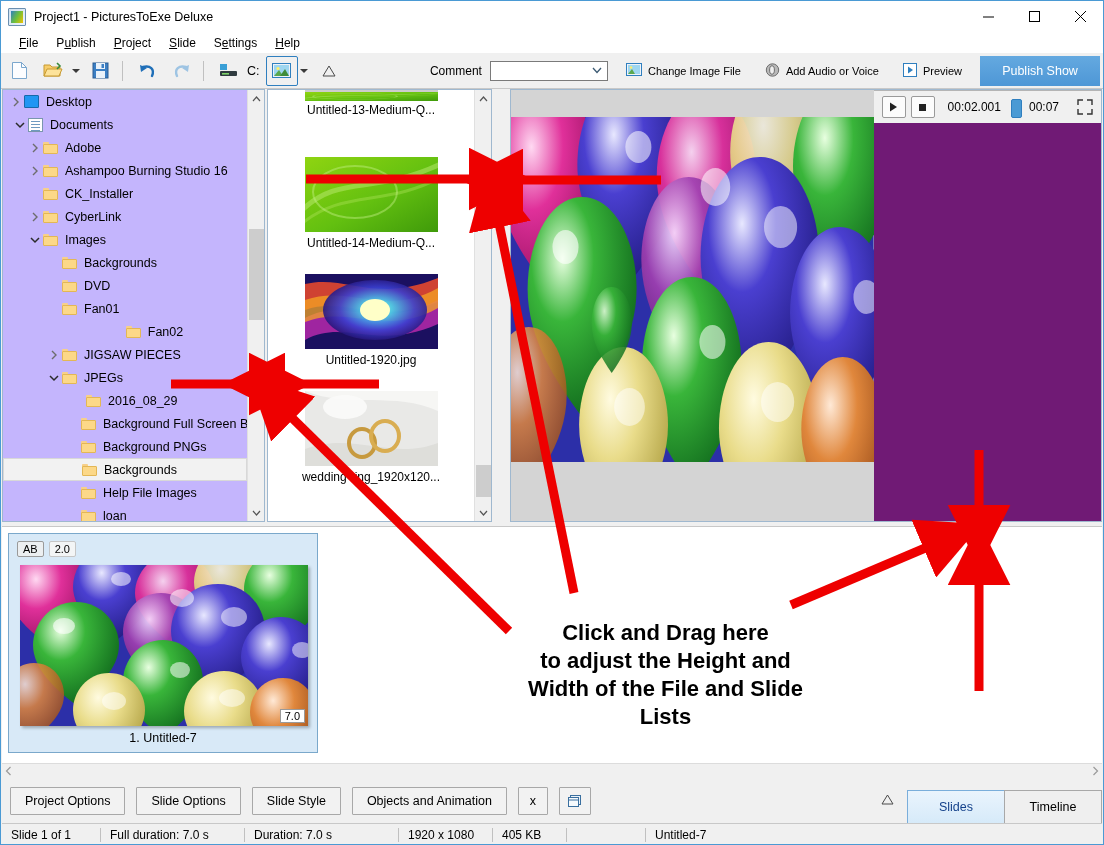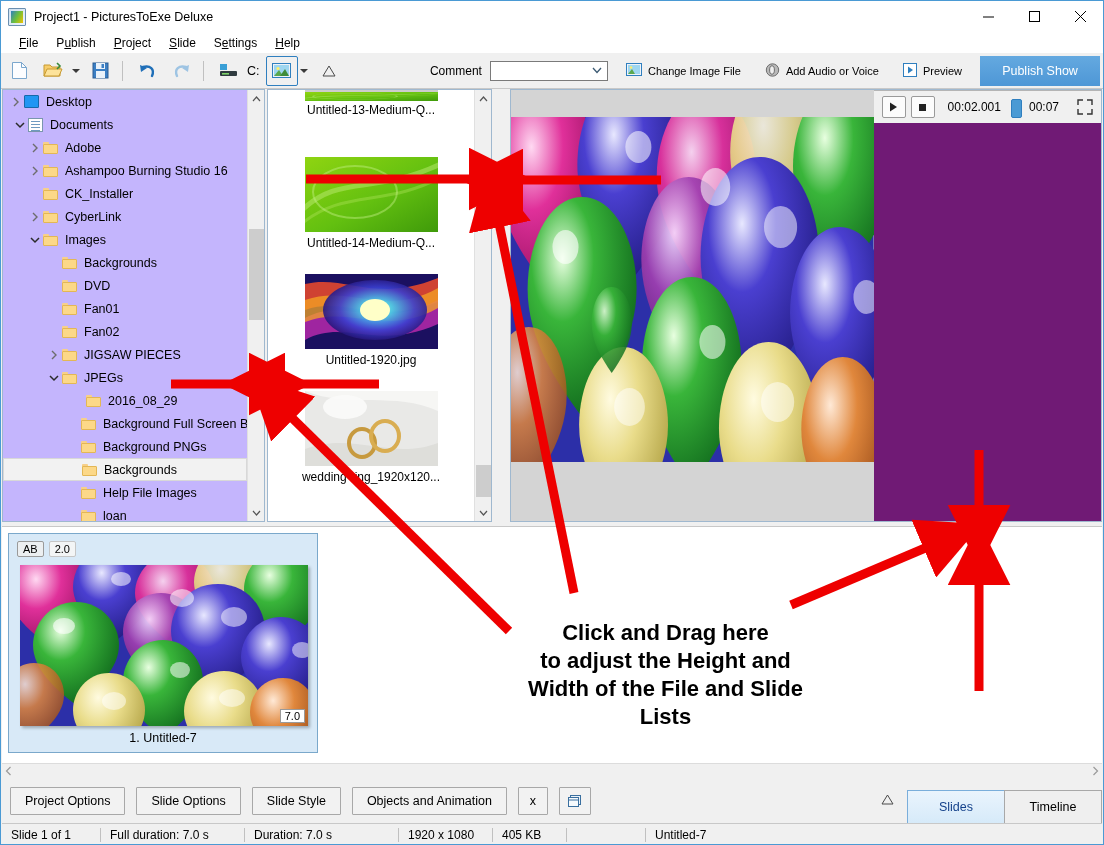--- a/index.html
+++ b/index.html
@@ -379,21 +379,21 @@
           <div class="tree-row" style="padding-left: 42px;">
             <span class="tw"></span>
             <span class="folder"></span>
             <span>DVD</span>
           </div>
           <div class="tree-row" style="padding-left: 42px;">
             <span class="tw"></span>
             <span class="folder"></span>
             <span>Fan01</span>
           </div>
-          <div class="tree-row" style="padding-left: 42px;">
+          <div class="tree-row" style="padding-left: 42px; justify-content: center;">
             <span class="tw"></span>
             <span class="folder"></span>
             <span>Fan02</span>
           </div>
           <div class="tree-row" style="padding-left: 42px;">
             <span class="tw">
               <svg width="8" height="10" viewBox="0 0 8 10">
                 <path d="M2 1 L6 5 L2 9" fill="none" stroke="#6d6d6d" stroke-width="1.4"></path>
               </svg>
             </span>

